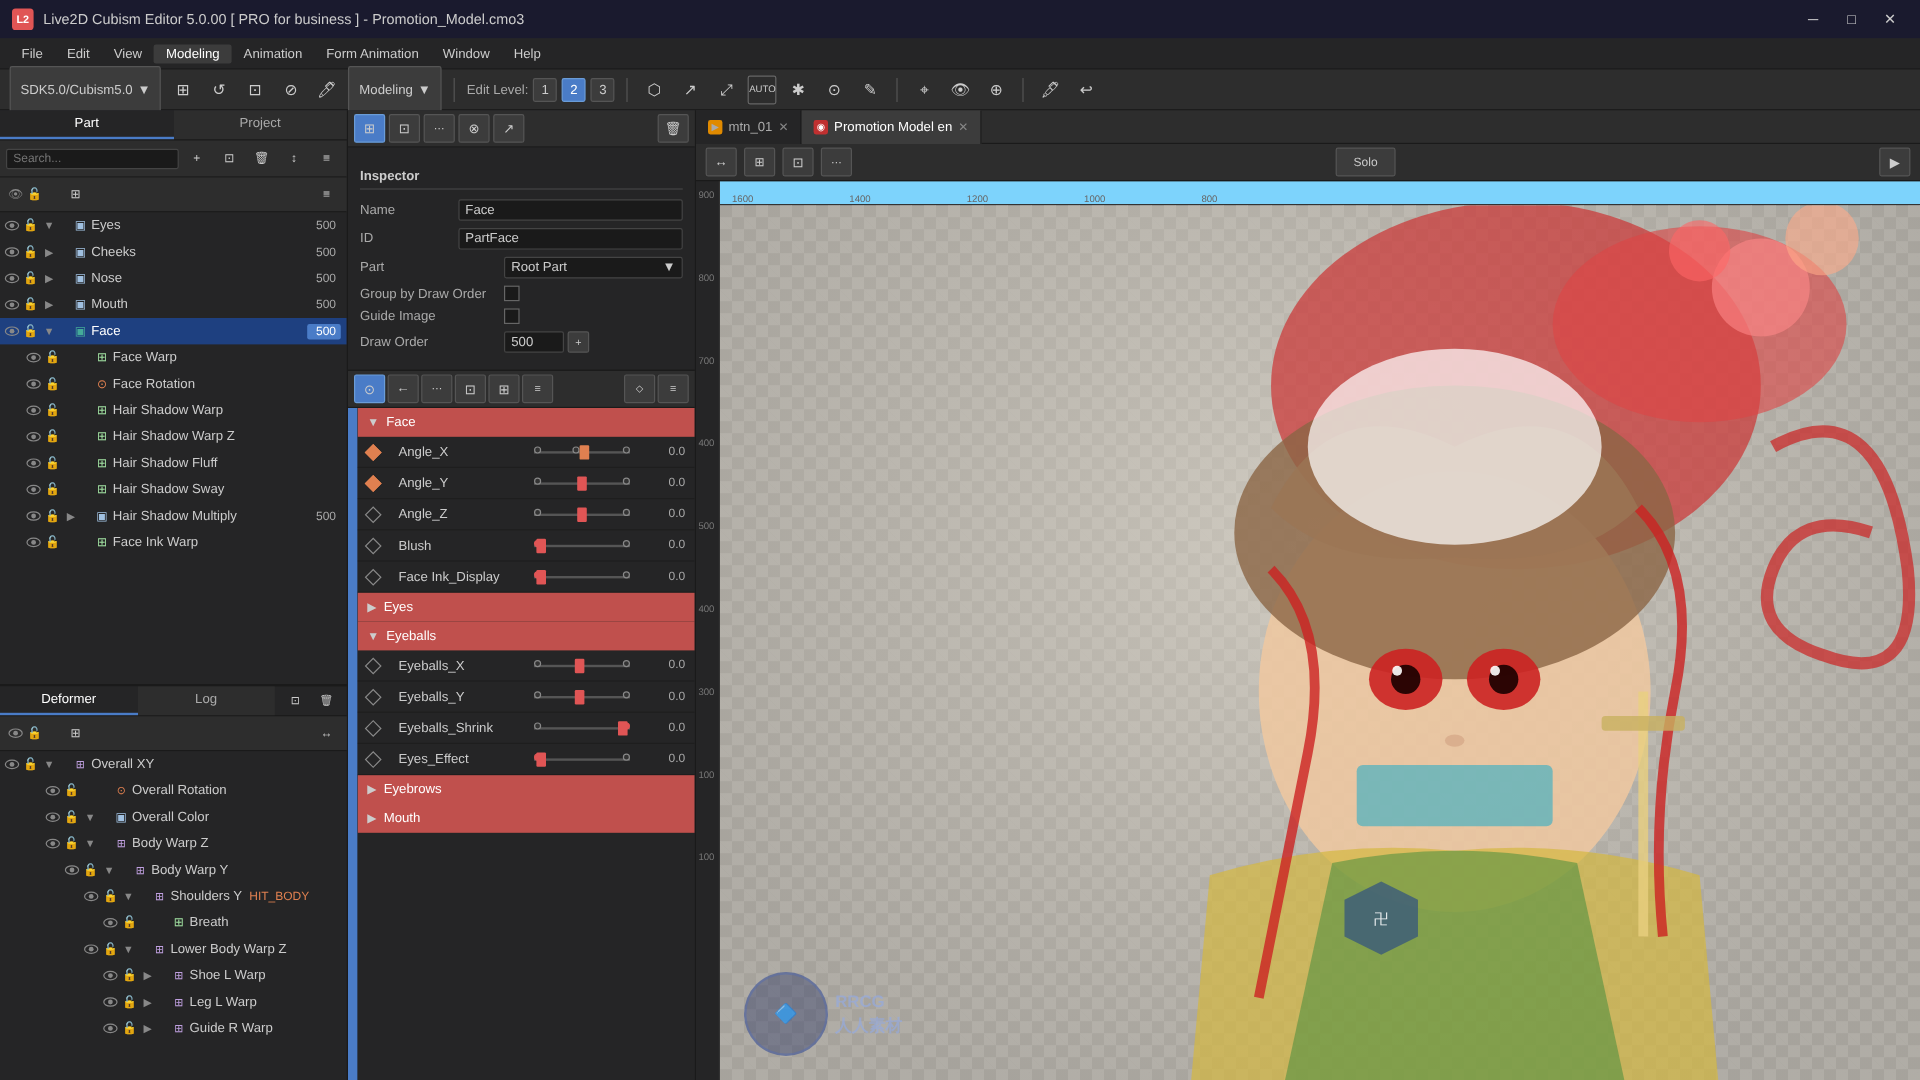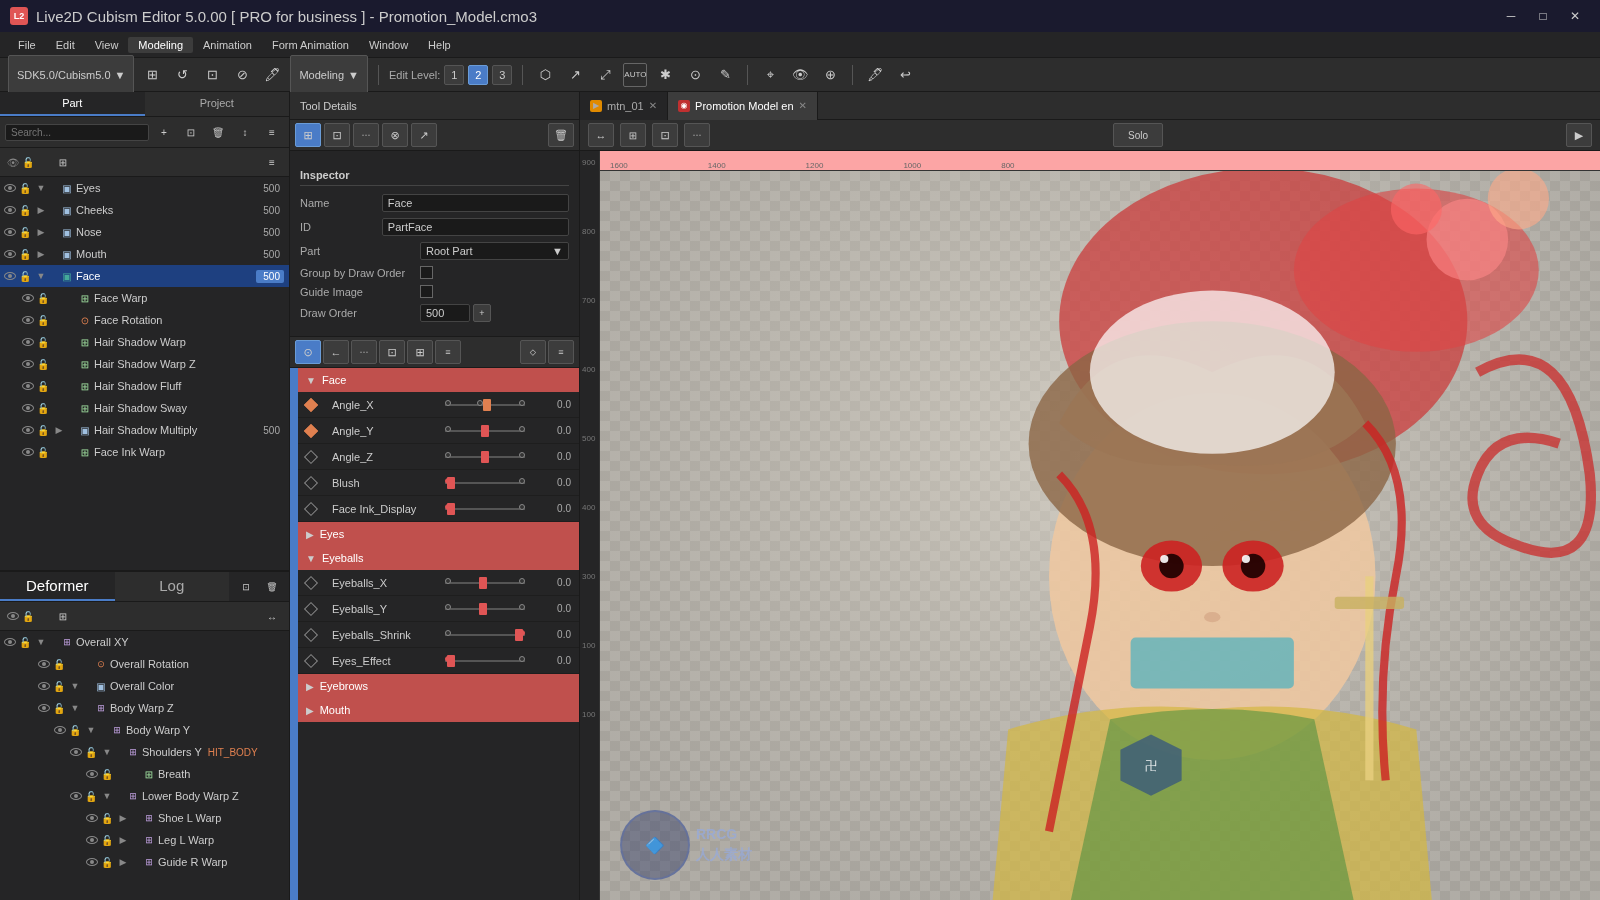--- a/index.html
+++ b/index.html
@@ -2,21 +2,21 @@
 <html><head>
   <meta charset="utf-8">
   <style>
     * { box-sizing: border-box; margin: 0; padding: 0; }
     body { font-family: 'Segoe UI', Arial, sans-serif; font-size: 11px; background: #2b2b2b; color: #ccc; overflow: hidden; width: 1600px; height: 900px; }
 
     
     #title-bar { background: #1a1a2e; height: 32px; display: flex; align-items: center; padding: 0 10px; justify-content: space-between; }
     #title-bar .title-left { display: flex; align-items: center; gap: 8px; }
     #title-bar .app-icon { width: 18px; height: 18px; background: #e05555; border-radius: 3px; display: flex; align-items: center; justify-content: center; font-size: 9px; color: white; font-weight: bold; }
-    #title-bar .title-text { color: #ccc; font-size: 15px; }
+    #title-bar .title-text { color: #ccc; font-size: 12px; }
     #title-bar .win-controls { display: flex; gap: 2px; }
     #title-bar .win-btn { width: 30px; height: 20px; border: none; background: transparent; color: #ccc; cursor: pointer; font-size: 12px; display: flex; align-items: center; justify-content: center; }
 
     
     #menu-bar { background: #252526; height: 26px; display: flex; align-items: center; padding: 0 8px; border-bottom: 1px solid #1a1a1a; }
     .menu-item { padding: 2px 10px; color: #ccc; cursor: pointer; font-size: 11px; border-radius: 2px; }
 
     
     #toolbar { background: #2d2d2d; height: 34px; display: flex; align-items: center; padding: 0 8px; gap: 6px; border-bottom: 1px solid #1a1a1a; }
     .toolbar-dropdown { background: #3c3c3c; border: 1px solid #555; color: #ccc; padding: 2px 8px; font-size: 11px; border-radius: 2px; height: 40px; display: flex; align-items: center; gap: 4px; cursor: pointer; }
@@ -89,39 +89,39 @@
     
     #canvas-area { flex: 1; background: #1e1e1e; display: flex; flex-direction: column; }
     #canvas-tabs { display: flex; background: #2d2d2d; border-bottom: 1px solid #1a1a1a; height: 28px; align-items: center; }
     .canvas-tab { display: flex; align-items: center; padding: 4px 10px; background: #252526; border-right: 1px solid #1a1a1a; cursor: pointer; gap: 5px; font-size: 11px; color: #aaa; height: 28px; }
     .canvas-tab.active { background: #3c3c3c; color: #fff; }
     .tab-icon { width: 12px; height: 12px; border-radius: 2px; display: flex; align-items: center; justify-content: center; font-size: 8px; }
     .tab-close { color: #888; cursor: pointer; font-size: 10px; }
     #canvas-toolbar { background: #2d2d2d; padding: 3px 8px; display: flex; align-items: center; gap: 6px; border-bottom: 1px solid #1a1a1a; }
     #canvas-viewport { flex: 1; position: relative; overflow: hidden; }
     #viewport-ruler-left { position: absolute; left: 0; top: 0; width: 20px; bottom: 0; background: #252526; border-right: 1px solid #333; display: flex; flex-direction: column; }
-    #viewport-ruler-top { position: absolute; left: 20px; top: 0; right: 0; height: 20px; background: #fca5a5; border-bottom: 1px solid #333; }
+    #viewport-ruler-top { position: absolute; left: 20px; top: 0; right: 0; height: 20px; background: #7dd3fc; border-bottom: 1px solid #333; }
     #canvas-content { position: absolute; left: 20px; top: 20px; right: 0; bottom: 0; background: #888; background-image: 
       linear-gradient(45deg, #999 25%, transparent 25%), 
       linear-gradient(-45deg, #999 25%, transparent 25%), 
       linear-gradient(45deg, transparent 75%, #999 75%), 
       linear-gradient(-45deg, transparent 75%, #999 75%);
     background-size: 20px 20px;
     background-position: 0 0, 0 10px, 10px -10px, -10px 0px; }
     
     .ruler-mark { color: #777; font-size: 8px; text-align: right; padding-right: 2px; }
     
     #watermark { position: absolute; bottom: 20px; left: 20px; opacity: 0.8; }
 
     
     ::-webkit-scrollbar { width: 6px; height: 6px; }
     ::-webkit-scrollbar-track { background: #1a1a1a; }
     ::-webkit-scrollbar-thumb { background: #555; border-radius: 3px; }
     #deformer-top { display: flex; border-bottom: 1px solid #1a1a1a; }
-    .deformer-tab { flex: 1; padding: 5px 0; text-align: center; cursor: pointer; font-size: 15px; color: #aaa; background: #2d2d2d; border-bottom: 2px solid transparent; }
+    .deformer-tab { flex: 1; padding: 5px 0; text-align: center; cursor: pointer; font-size: 11px; color: #aaa; background: #2d2d2d; border-bottom: 2px solid transparent; }
     .deformer-tab.active { color: #fff; background: #252526; border-bottom: 2px solid #4a7cc7; }
     #deformer-list { flex: 1; overflow-y: auto; }
 
     .indent-1 { padding-left: 18px; }
     .indent-2 { padding-left: 34px; }
 
     .eye-dot { width: 12px; height: 8px; border: 1px solid #888; border-radius: 50%; position: relative; }
     .eye-dot::after { content: ''; width: 4px; height: 4px; background: #888; border-radius: 50%; position: absolute; top: 1px; left: 3px; }
 
     .param-diamond { width: 10px; height: 10px; border: 1px solid #888; transform: rotate(45deg); cursor: pointer; }
@@ -548,23 +548,20 @@
           <div class="item-type-icon" style="color:#c0a0e0;">⊞</div>
           <span class="item-label">Guide R Warp</span>
         </div>
 
       </div>
     </div>
   </div>
 
   <div id="middle-panel">
 
-    <div id="tool-details">
-      <span>Tool Details</span>
-    </div>
     <div id="tool-toolbar">
       <div class="tool-btn" style="background:#4a7cc7; border-color:#6a9cd7;">⊞</div>
       <div class="tool-btn">⊡</div>
       <div class="tool-btn" style="font-size:9px;">⋯</div>
       <div class="tool-btn">⊗</div>
       <div class="tool-btn">↗</div>
       <div style="flex:1;"></div>
       <div class="tool-btn">🗑</div>
     </div>
 

